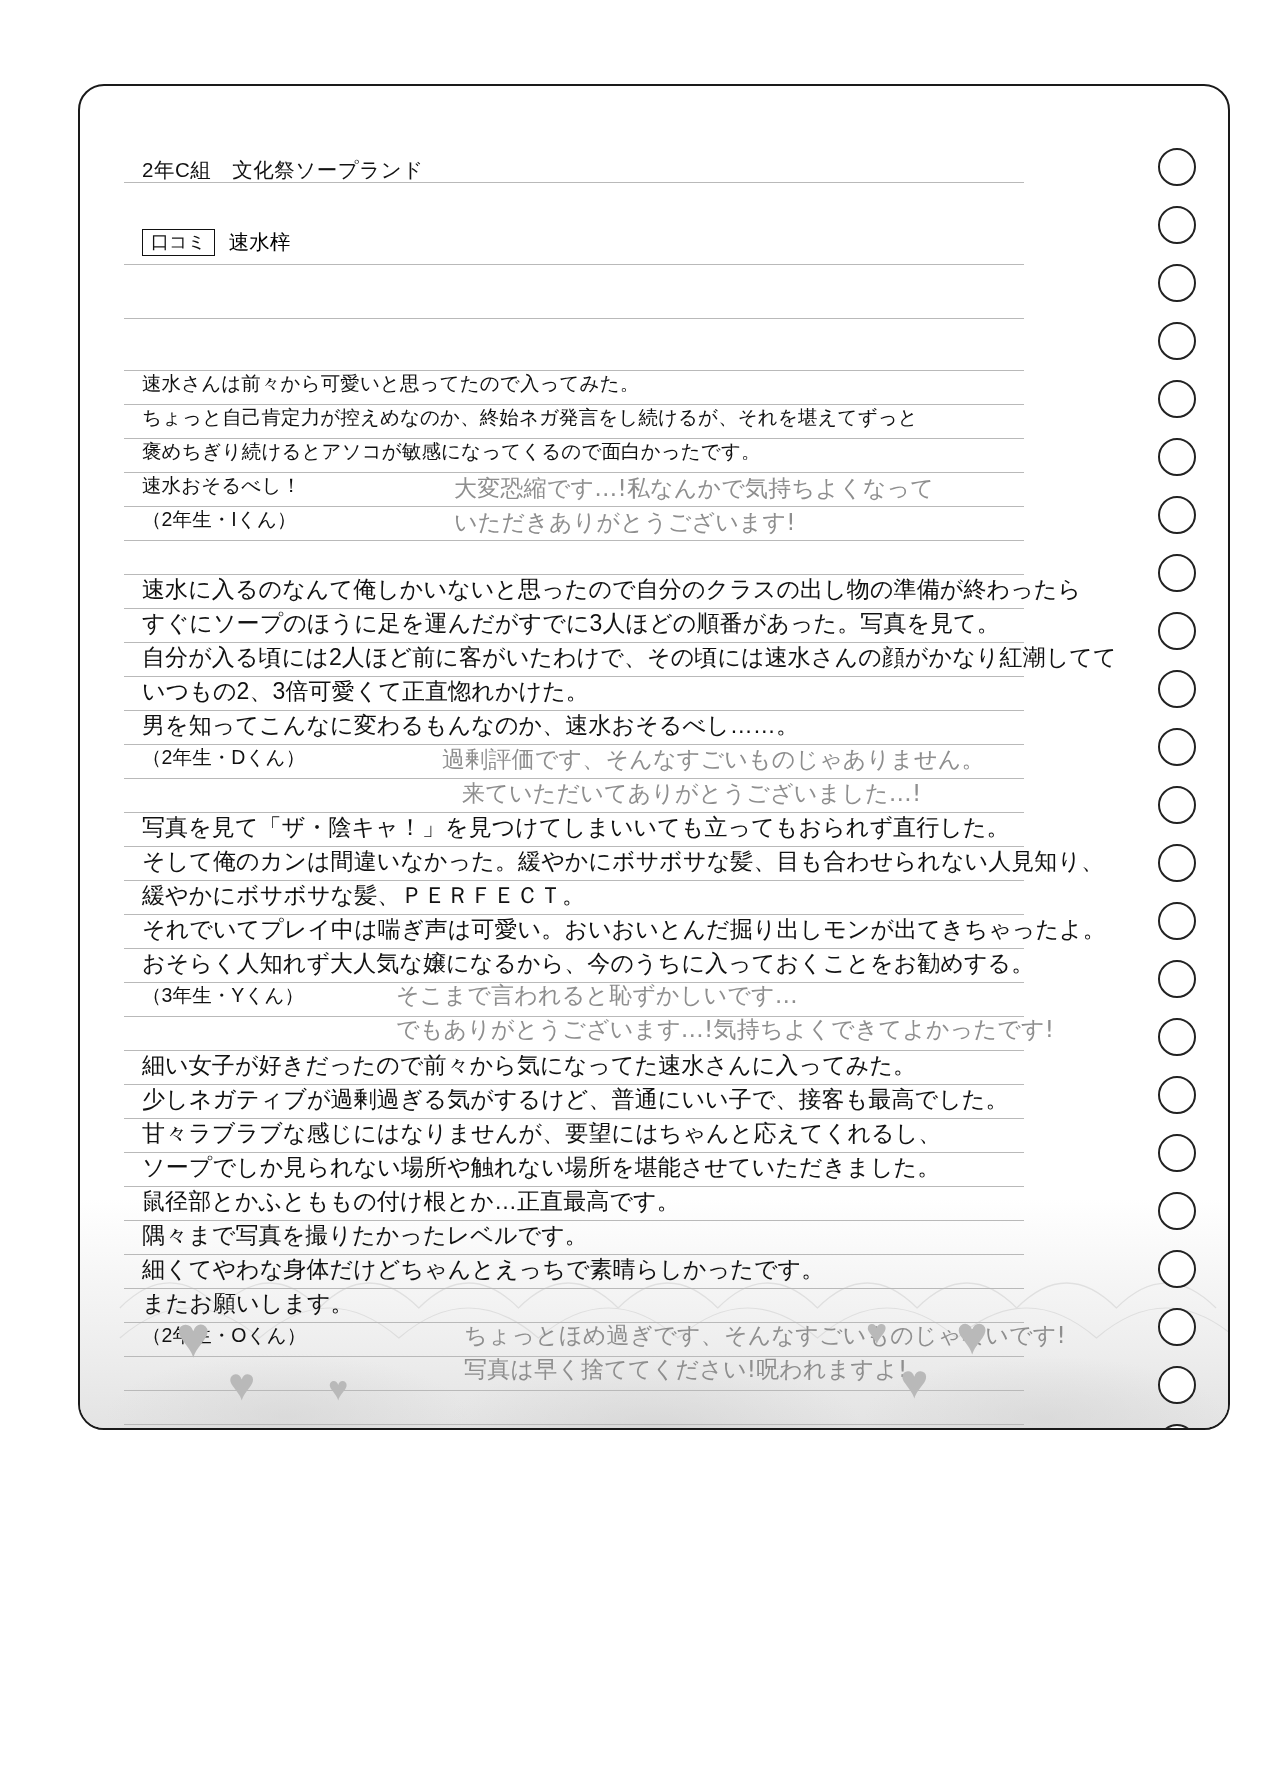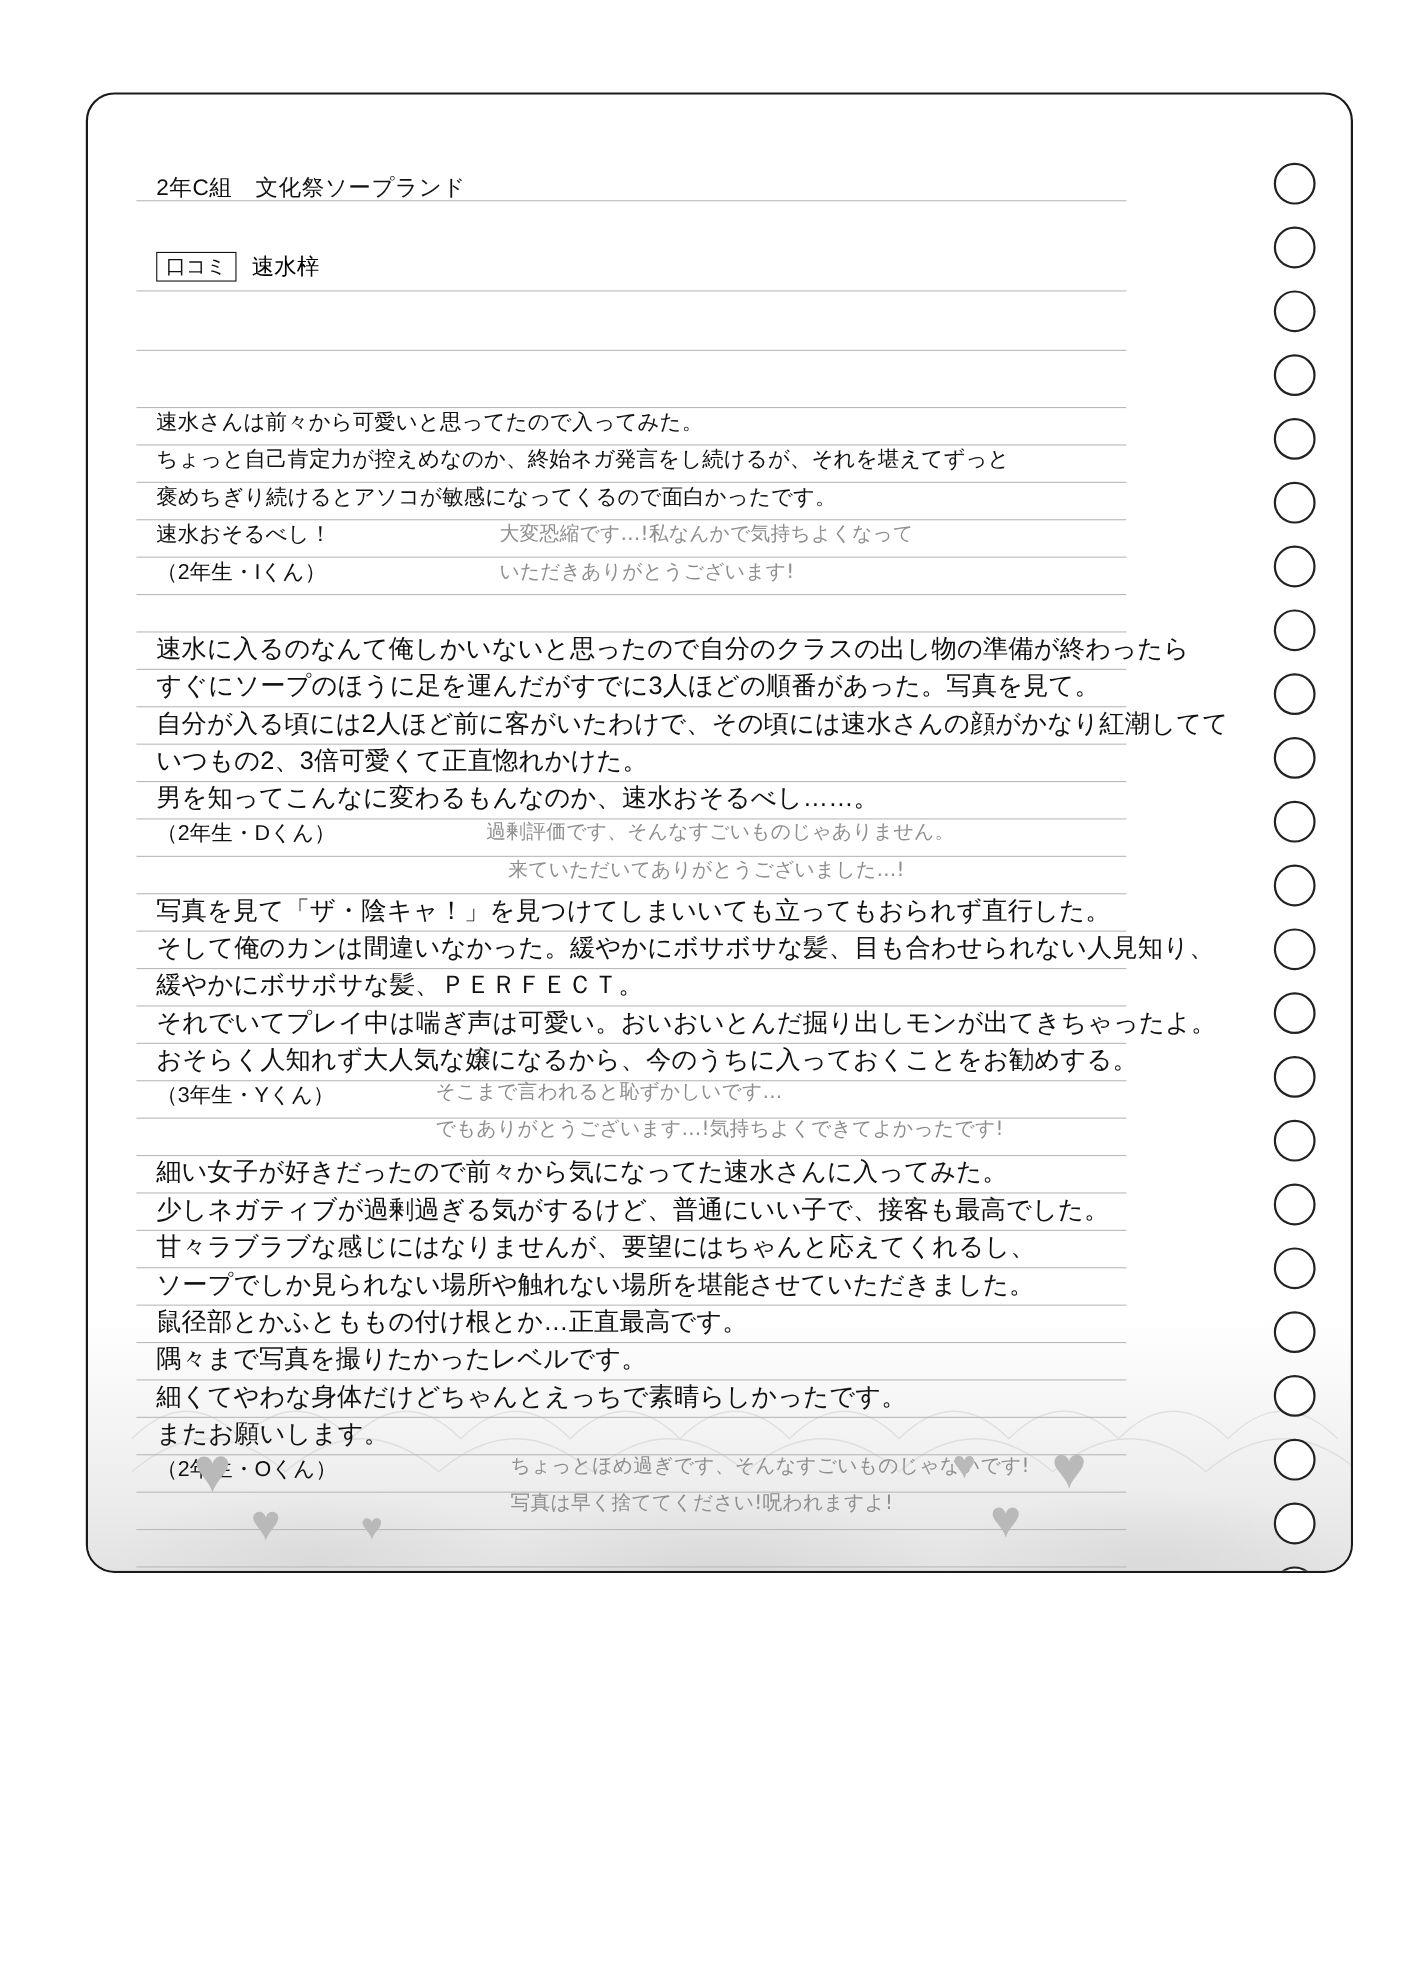--- a/index.html
+++ b/index.html
@@ -136,21 +136,21 @@
     letter-spacing: 0.1px;
   }
   .body-line.tight {
     font-size: 23px;
   }
 
   
   .reply {
     position: absolute;
     font-family: "DejaVu Sans", sans-serif;
-    font-size: 18px;
+    font-size: 23px;
     color: #8e8e8e;
     white-space: nowrap;
     letter-spacing: 0.2px;
   }
 
   
   .heart {
     position: absolute;
     color: #b9b9b9;
     line-height: 1;

